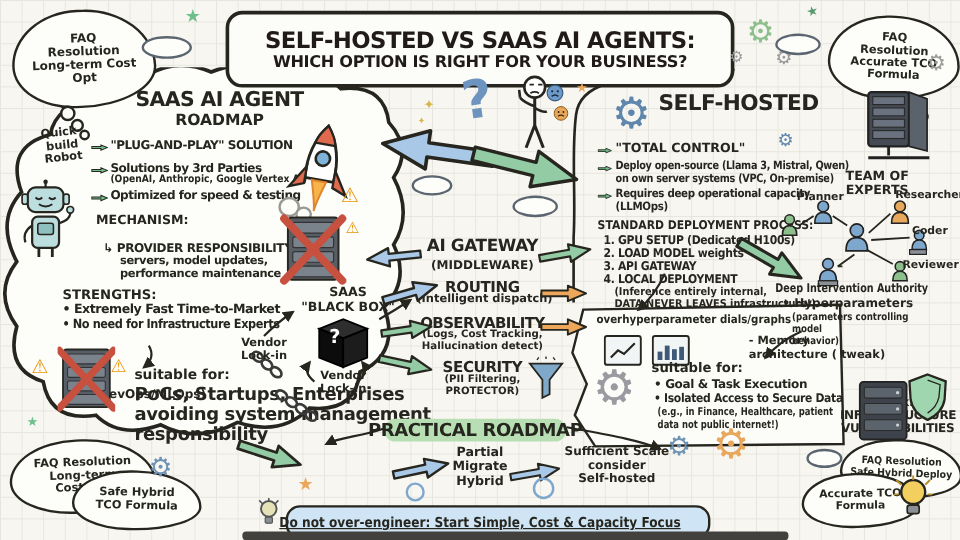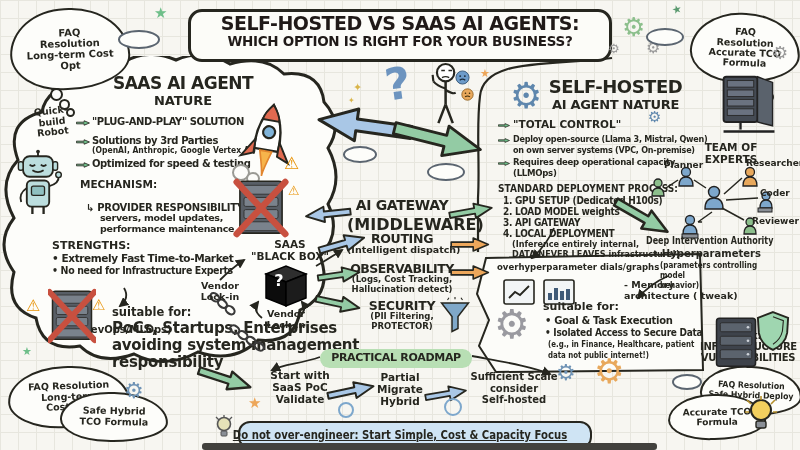--- a/index.html
+++ b/index.html
@@ -54,21 +54,21 @@
     <path d="M262,318 Q252,310 258,302" fill="none" stroke="#26261f" stroke-width="1.8" marker-end="url(#ah)"></path>
     <path d="M298,318 Q308,310 302,302" fill="none" stroke="#26261f" stroke-width="1.8" marker-end="url(#ah)"></path>
     <path d="M220,280 Q232,268 244,260" fill="none" stroke="#26261f" stroke-width="1.8" marker-end="url(#ah)"></path>
     <path d="M316,266 Q330,258 342,250" fill="none" stroke="#26261f" stroke-width="1.8" marker-end="url(#ah)"></path>
     <path d="M554,228 Q546,246 532,258" fill="none" stroke="#26261f" stroke-width="1.8" marker-end="url(#ah)"></path>
     <path d="M668,276 Q650,284 638,298" fill="none" stroke="#26261f" stroke-width="1.8" marker-end="url(#ah)"></path>
     <path d="M320,357 C300,364 284,364 272,370" fill="none" stroke="#26261f" stroke-width="1.8" marker-end="url(#ah)"></path>
     <path d="M472,356 C504,362 530,366 550,374" fill="none" stroke="#26261f" stroke-width="1.8" marker-end="url(#ah)"></path>
   </svg>
 
-  <div class="title-box" style="left:188px;top:9px;width:418px;height:46px;padding-top:1px;">
+  <div class="title-box" style="left:188px;top:9px;width:418px;height:46px;padding-top:12px;">
     <div class="t c nw" style="position:static;font-size:19px;letter-spacing:-0.5px;color:#201a18;">SELF-HOSTED VS SAAS AI AGENTS:</div>
     <div class="t c nw" style="position:static;font-size:13.5px;letter-spacing:-0.3px;color:#201a18;">WHICH OPTION IS RIGHT FOR YOUR BUSINESS?</div>
   </div>
 
   <div class="cloud" style="left:10px;top:8px;width:116px;height:78px;transform:rotate(-2deg);">
     <div class="t c" style="position:static;font-size:10px;line-height:1.1;">FAQ
 Resolution
 Long-term Cost
 Opt</div>
   </div>
@@ -122,21 +122,21 @@
   <span class="glyph" style="left:594px;top:354px;font-size:34px;color:#e8a85c;">⚙</span>
   <span class="glyph" style="left:124px;top:380px;font-size:22px;color:#6f93b5;">⚙</span>
 
   <div class="mini-cloud" style="left:118px;top:30px;width:38px;height:15px;"></div>
   <div class="mini-cloud" style="left:646px;top:28px;width:34px;height:14px;"></div>
   <div class="mini-cloud" style="left:343px;top:146px;width:30px;height:13px;"></div>
   <div class="mini-cloud" style="left:427px;top:163px;width:34px;height:14px;"></div>
   <div class="mini-cloud" style="left:672px;top:374px;width:26px;height:12px;"></div>
 
   <div class="t c" style="left:108px;top:74px;width:150px;font-size:17px;letter-spacing:-0.5px;">SAAS AI AGENT</div>
-  <div class="t c" style="left:108px;top:94px;width:150px;font-size:13px;">NATURE</div>
+  <div class="t c" style="left:108px;top:94px;width:150px;font-size:13px;">ROADMAP</div>
 
   <div class="t c" style="left:24px;top:106px;width:56px;font-size:9.5px;transform:rotate(-6deg);">Quick-
 build
 Robot</div>
 
   <svg class="abs" style="left:10px;top:148px;" width="56" height="78" viewBox="0 0 60 82">
     <line x1="30" y1="8" x2="30" y2="3" stroke="#26261f" stroke-width="2"></line>
     <circle cx="30" cy="3" r="2" fill="#26261f"></circle>
     <rect x="14" y="8" width="32" height="22" rx="7" fill="#bcdede" stroke="#26261f" stroke-width="2"></rect>
     <path d="M21,17 q3,3 6,0 M33,17 q3,3 6,0" fill="none" stroke="#26261f" stroke-width="1.8"></path>
@@ -264,21 +264,21 @@
   </svg>
 
   <svg class="barrow" style="left:312px;top:106px;transform:rotate(8deg) scaleX(-1);" width="105" height="40" viewBox="0 0 100 40">
       <path d="M3,14 L58,14 L58,4 L96,20 L58,36 L58,26 L3,26 Z" fill="#a9c7e6" stroke="#26261f" stroke-width="3" stroke-linejoin="round"></path>
     </svg>
   <svg class="barrow" style="left:390px;top:120px;transform:rotate(14deg);" width="96" height="38" viewBox="0 0 100 40">
       <path d="M3,14 L58,14 L58,4 L96,20 L58,36 L58,26 L3,26 Z" fill="#93cba4" stroke="#26261f" stroke-width="3" stroke-linejoin="round"></path>
     </svg>
 
   <div class="t c nw" style="left:347px;top:198px;width:110px;font-size:14px;letter-spacing:-0.3px;">AI GATEWAY</div>
-  <div class="t c nw" style="left:347px;top:216px;width:110px;font-size:16px;">(MIDDLEWARE)</div>
+  <div class="t c nw" style="left:347px;top:216px;width:110px;font-size:10px;">(MIDDLEWARE)</div>
   <div class="t c nw" style="left:347px;top:232px;width:110px;font-size:12.5px;letter-spacing:-0.3px;">ROUTING</div>
   <div class="t c nw" style="left:347px;top:245px;width:110px;font-size:9.5px;">(Intelligent dispatch)</div>
   <div class="t c nw" style="left:347px;top:262px;width:110px;font-size:12.5px;letter-spacing:-0.5px;">OBSERVABILITY</div>
   <div class="t c" style="left:347px;top:275px;width:110px;font-size:8.5px;">(Logs, Cost Tracking,
 Hallucination detect)</div>
   <div class="t c nw" style="left:347px;top:299px;width:110px;font-size:12.5px;letter-spacing:-0.3px;">SECURITY</div>
   <div class="t c" style="left:347px;top:312px;width:110px;font-size:8.5px;">(PII Filtering,
 PROTECTOR)</div>
 
   <svg class="barrow" style="left:304px;top:204px;transform:rotate(-6deg) scaleX(-1);" width="48" height="20" viewBox="0 0 100 40">
@@ -302,21 +302,20 @@
   <svg class="barrow" style="left:312px;top:294px;transform:rotate(12deg);" width="52" height="19" viewBox="0 0 100 40">
       <path d="M3,14 L58,14 L58,4 L96,20 L58,36 L58,26 L3,26 Z" fill="#93cba4" stroke="#26261f" stroke-width="4" stroke-linejoin="round"></path>
     </svg>
 
   <svg class="abs" style="left:440px;top:296px;" width="30" height="38" viewBox="0 0 40 48">
     <path d="M2,8 L38,8 L24,26 L24,42 L16,46 L16,26 Z" fill="#7fa8c9" stroke="#26261f" stroke-width="2"></path>
     <path d="M10,4 l2,-3 M20,3 l0,-3 M30,4 l-2,-3" stroke="#26261f" stroke-width="1.5"></path>
   </svg>
 
   <div class="t c nw" style="left:548px;top:77px;width:135px;font-size:18px;letter-spacing:-0.5px;">SELF-HOSTED</div>
-  <div class="t c nw" style="left:548px;top:98px;width:135px;font-size:13px;letter-spacing:-0.3px;">AI AGENT NATURE</div>
 
   <svg class="abs" style="left:498px;top:120px;" width="12" height="11" viewBox="0 0 100 40">
       <path d="M3,14 L58,14 L58,4 L96,20 L58,36 L58,26 L3,26 Z" fill="#6fbf8a" stroke="#26261f" stroke-width="6"></path>
     </svg>
   <div class="t nw" style="left:513px;top:119px;font-size:10.5px;">"TOTAL CONTROL"</div>
   <svg class="abs" style="left:498px;top:135px;" width="12" height="11" viewBox="0 0 100 40">
       <path d="M3,14 L58,14 L58,4 L96,20 L58,36 L58,26 L3,26 Z" fill="#6fbf8a" stroke="#26261f" stroke-width="6"></path>
     </svg>
   <div class="t cond" style="left:513px;top:133px;font-size:9.5px;letter-spacing:-0.3px;line-height:1.2;">Deploy open-source (Llama 3, Mistral, Qwen)
 on own server systems (VPC, On-premise)</div>
@@ -427,29 +426,26 @@
     <circle cx="48" cy="16" r="1.8" fill="#cfd4da"></circle>
       <circle cx="48" cy="34" r="1.8" fill="#cfd4da"></circle>
       <circle cx="48" cy="52" r="1.8" fill="#cfd4da"></circle>
   </svg>
   <svg class="abs" style="left:756px;top:310px;" width="34" height="42" viewBox="0 0 36 44">
     <path d="M18,2 L34,8 L33,24 Q31,36 18,42 Q5,36 3,24 L2,8 Z" fill="#9fd6b0" stroke="#26261f" stroke-width="2"></path>
     <path d="M18,7 L29,11 L28,22 Q26,31 18,36" fill="none" stroke="#26261f" stroke-width="1.2"></path>
   </svg>
 
   <div class="pill" style="left:320px;top:349px;width:152px;height:19px;">
-    <span class="t nw" style="position:static;font-size:11px;letter-spacing:-0.3px;">PRACTICAL ROADMAP</span>
+    <span class="t nw" style="position:static;font-size:15px;letter-spacing:-0.3px;">PRACTICAL ROADMAP</span>
   </div>
 
   <svg class="barrow" style="left:196px;top:366px;transform:rotate(18deg);" width="58" height="26" viewBox="0 0 100 40">
       <path d="M3,14 L58,14 L58,4 L96,20 L58,36 L58,26 L3,26 Z" fill="#93cba4" stroke="#26261f" stroke-width="4" stroke-linejoin="round"></path>
     </svg>
-  <div class="t c" style="left:262px;top:369px;width:76px;font-size:10.5px;line-height:1.15;">Start with
-SaaS PoC
-Validate</div>
   <svg class="barrow" style="left:326px;top:378px;transform:rotate(-12deg);" width="50" height="26" viewBox="0 0 100 40">
       <path d="M3,14 L58,14 L58,4 L96,20 L58,36 L58,26 L3,26 Z" fill="#a9c7e6" stroke="#26261f" stroke-width="4" stroke-linejoin="round"></path>
     </svg>
   <div class="t c" style="left:372px;top:371px;width:56px;font-size:10.5px;line-height:1.15;">Partial
 Migrate
 Hybrid</div>
   <svg class="barrow" style="left:424px;top:382px;transform:rotate(-10deg);" width="44" height="24" viewBox="0 0 100 40">
       <path d="M3,14 L58,14 L58,4 L96,20 L58,36 L58,26 L3,26 Z" fill="#a9c7e6" stroke="#26261f" stroke-width="4" stroke-linejoin="round"></path>
     </svg>
   <div class="t c" style="left:458px;top:371px;width:112px;font-size:10px;line-height:1.15;">Sufficient Scale

